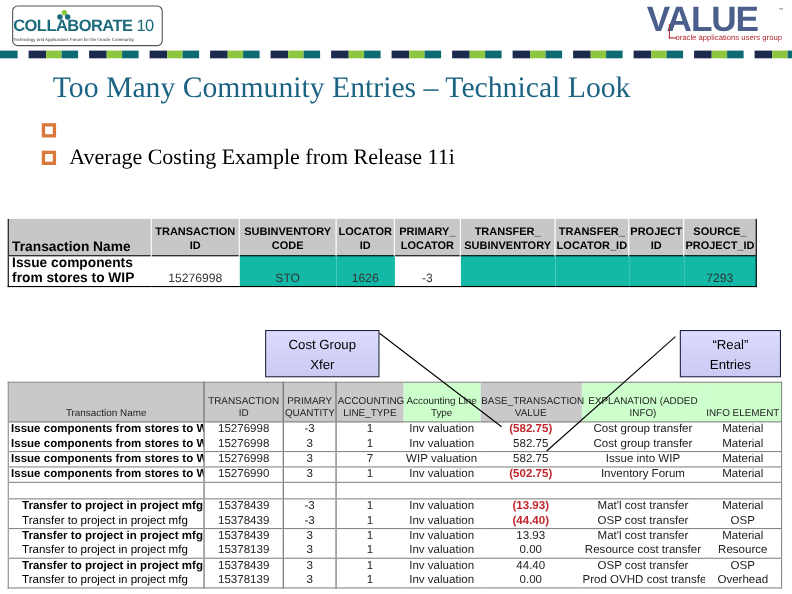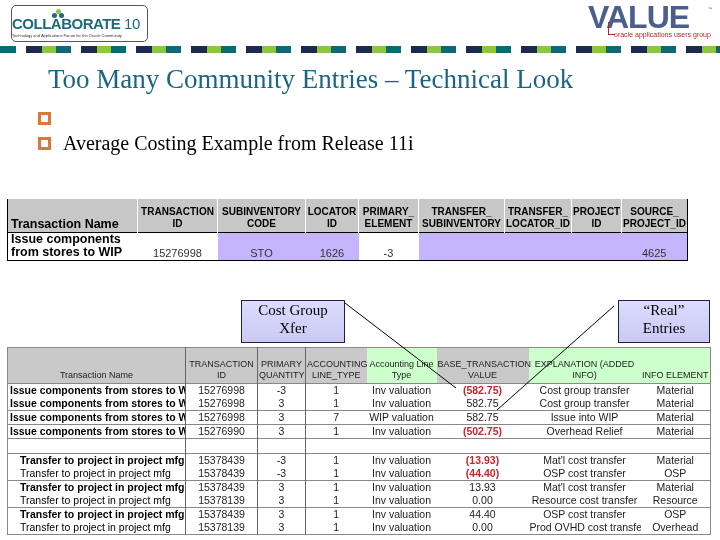--- a/index.html
+++ b/index.html
@@ -62,30 +62,30 @@
   .t1 th {
     background: #c7c7c7; font-size: 10px; font-weight: bold; text-align: center; line-height: 12px;
     border-left: 1px solid #fff; border-right: 1px solid #fff; padding: 2px 1px; height: 33px; vertical-align: bottom;
   }
   .t1 th.name { text-align: left; font-size: 12.5px; padding-left: 3px; }
   .t1 td {
     font-size: 11px; text-align: center; border-top: 1px solid #000; height: 28px; vertical-align: bottom; padding-bottom: 1px;
     color: #333;
   }
   .t1 td.name { text-align: left; font-weight: bold; font-size: 12.5px; line-height: 13px; color: #000; padding-left: 3px; }
-  .t1 td.cy { background: #c4b5fd; }
+  .t1 td.cy { background: #14b8a6; }
   .t1 tr:last-child td { border-bottom: 1px solid #000; }
   .t1 td.first, .t1 th.first { border-left: 1px solid #000; }
   .t1 td.last, .t1 th.last { border-right: 1px solid #000; }
 
   
   .callout {
     position: absolute; background: linear-gradient(#dcdcff, #c9c9f3); border: 1px solid #202040;
-    font-family: Liberation Serif, serif; font-size: 15px; text-align: center; line-height: 18px;
-    display: flex; justify-content: center; color: #000;
+    font-family: Liberation Sans, sans-serif; font-size: 12px; text-align: center; line-height: 18px;
+    display: flex; align-items: center; justify-content: center; color: #000;
   }
   .callout-cg { left: 241px; top: 300px; width: 104px; height: 43px; }
   .callout-real { left: 618px; top: 300px; width: 92px; height: 43px; }
 
   svg.lines { position: absolute; left: 0; top: 0; width: 720px; height: 540px; pointer-events: none; }
 
   
   .t2 { left: 7px; top: 347px; width: 703px; font-family: "Liberation Sans", sans-serif; }
   .t2 th {
     font-size: 9px; font-weight: normal; text-align: center; line-height: 11px; height: 36px; vertical-align: bottom;
@@ -222,38 +222,38 @@
       <col style="width:67px">
       <col style="width:50px">
       <col style="width:66px">
   </colgroup>
   <thead>
     <tr>
       <th class="name first">Transaction Name</th>
       <th>TRANSACTION ID</th>
       <th>SUBINVENTORY CODE</th>
       <th>LOCATOR ID</th>
-      <th>PRIMARY_ ELEMENT</th>
+      <th>PRIMARY_ LOCATOR</th>
       <th>TRANSFER_ SUBINVENTORY</th>
       <th>TRANSFER_ LOCATOR_ID</th>
       <th>PROJECT ID</th>
       <th class="last">SOURCE_ PROJECT_ID</th>
     </tr>
   </thead>
   <tbody>
     <tr>
       <td class="name first">Issue components from stores to WIP</td>
       <td>15276998</td>
       <td class="cy">STO</td>
       <td class="cy">1626</td>
       <td>-3</td>
       <td class="cy"></td>
       <td class="cy"></td>
       <td class="cy"></td>
-      <td class="cy last">4625</td>
+      <td class="cy last">7293</td>
     </tr>
   </tbody>
 </table>
 
 <table class="t2">
   <colgroup>
     <col style="width:178px">
       <col style="width:72px">
       <col style="width:48px">
       <col style="width:61px">
@@ -305,21 +305,21 @@
         <td>Issue into WIP</td>
         <td class="edger">Material</td>
       </tr>
       <tr class="line">
         <td class="name sep edge">Issue components from stores to WIP</td>
         <td class="sep">15276990</td>
         <td class="sep">3</td>
         <td>1</td>
         <td>Inv valuation</td>
         <td class="neg">(502.75)</td>
-        <td>Overhead Relief</td>
+        <td>Inventory Forum</td>
         <td class="edger">Material</td>
       </tr>
       <tr class="blank line">
         <td class="sep edge"></td>
         <td class="sep"></td>
         <td class="sep"></td>
         <td></td>
         <td></td>
         <td></td>
         <td></td>

